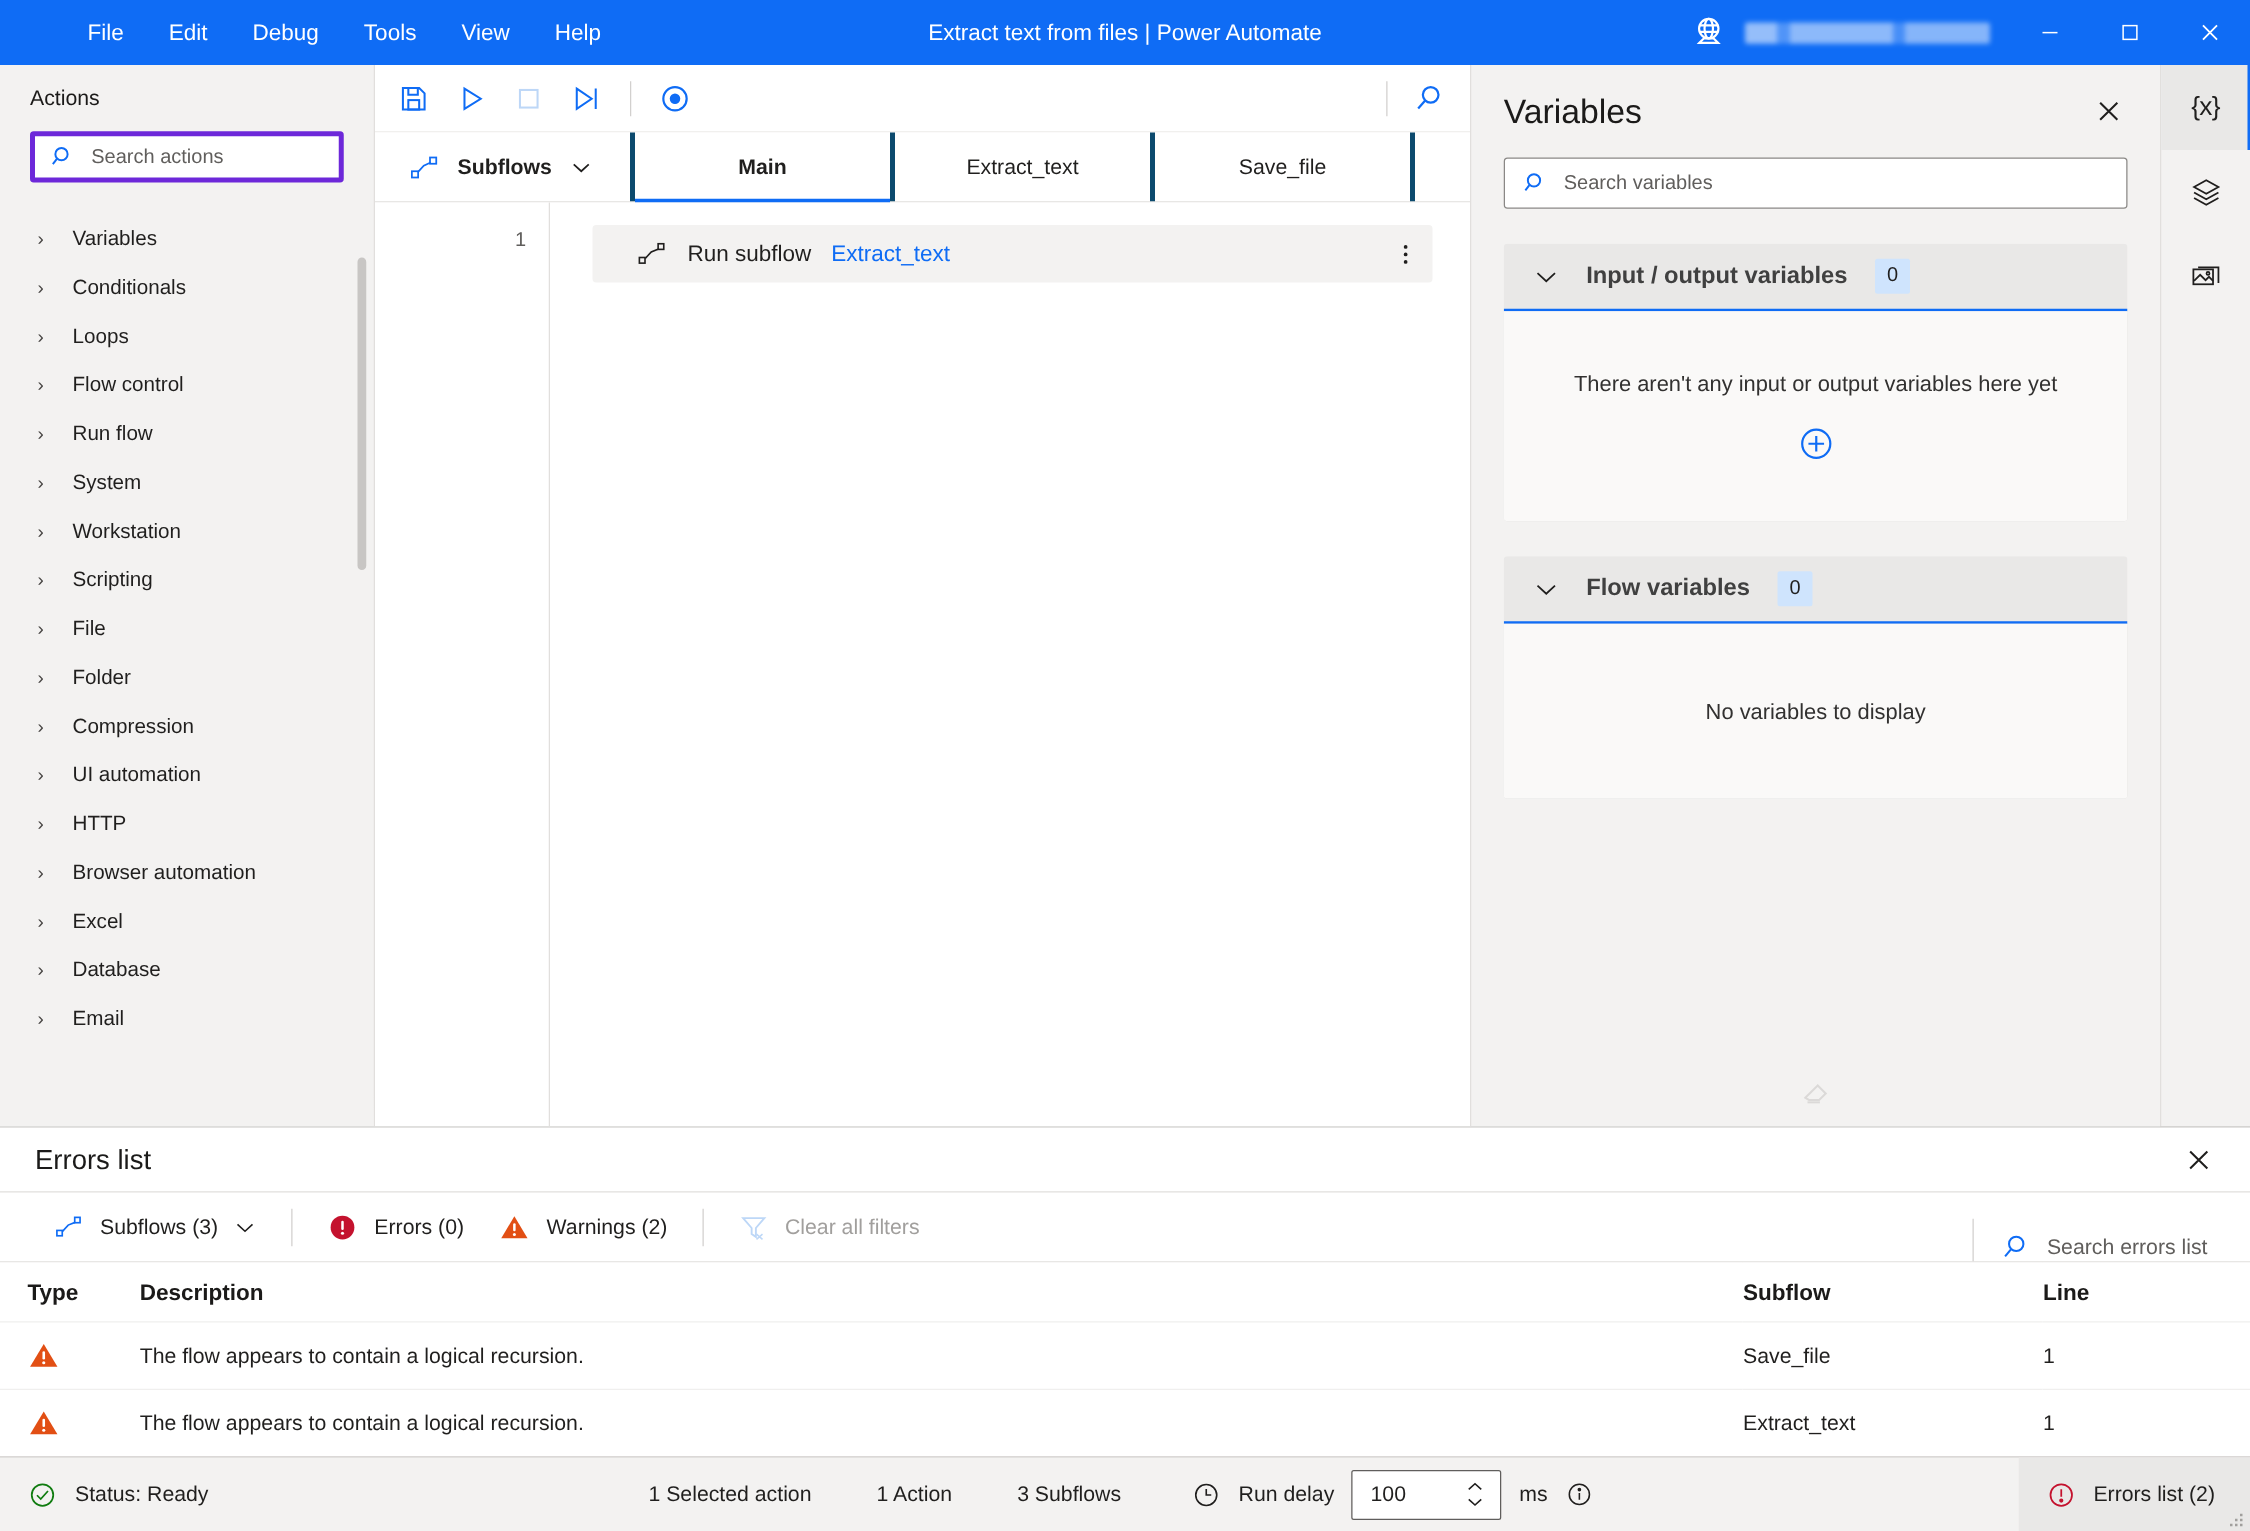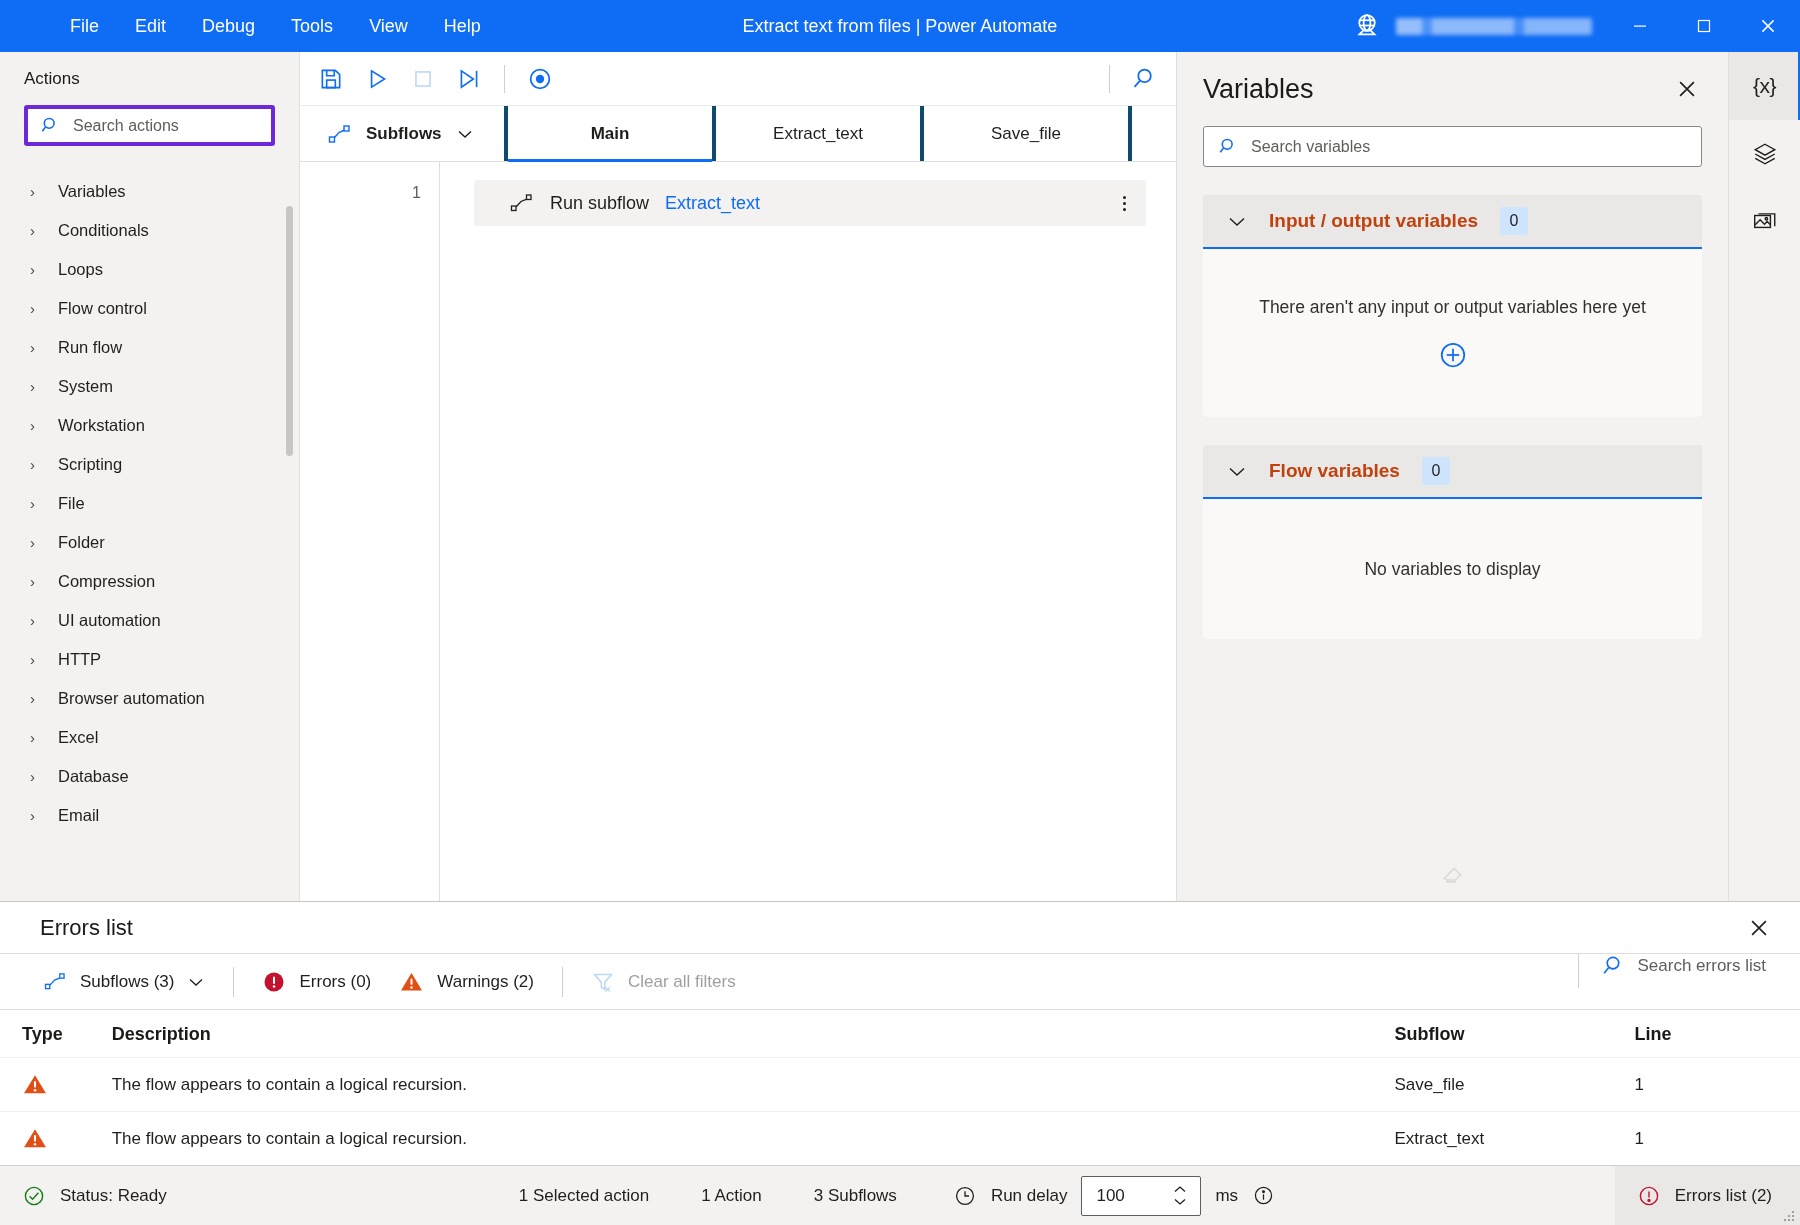--- a/index.html
+++ b/index.html
@@ -126,21 +126,21 @@
   .vars-search {
     margin: 8px 26px 0 26px; height: 41px; background:#fff; border:1px solid #8a8886; border-radius:3px;
     display:flex; align-items:center; gap:12px; padding: 0 14px;
   }
   .vars-search .ph { color:#605e5c; font-size:16px; }
   .vgroup { margin: 28px 26px 0 26px; border-radius:3px; overflow:hidden; }
   .vgroup-head {
     height: 54px; background:#e9e8e7; display:flex; align-items:center; gap:22px; padding-left: 24px;
     border-bottom: 2px solid #0f6cf5;
   }
-  .vgroup-title { font-size: 19px; color:#c2410c; font-weight:700; }
+  .vgroup-title { font-size: 19px; color:#404040; font-weight:700; }
   .vcount {
     background:#cfe4fd; color:#201f1e; font-size:16px; min-width:28px; height:28px; border-radius:2px;
     display:flex; align-items:center; justify-content:center; padding: 0 8px;
   }
   .vgroup-body {
     background:#faf9f8; display:flex; flex-direction:column; align-items:center; justify-content:center;
     box-shadow: 0 1px 2px rgba(0,0,0,.10);
   }
   .vgroup-body.io { height: 168px; gap: 22px; }
   .vgroup-body.flow { height: 140px; }
@@ -159,31 +159,31 @@
   }
   .rail-btn.active { background:#e9e8e7; }
   .rail-btn.active::after {
     content:""; position:absolute; right:0; top:0; bottom:0; width:3px; background:#0f6cf5;
   }
   .rail-x { font-size: 21px; letter-spacing:-.5px; }
 
   
   .errors-panel { flex: 0 0 auto; background:#fff; border-top:1px solid #c8c6c4; }
   .errors-head {
-    height: 52px; display:flex; align-items:center; padding: 0 20px 0 40px; border-bottom:1px solid #e1dfdd;
+    height: 52px; display:flex; align-items:center; padding: 0 20px 0 28px; border-bottom:1px solid #e1dfdd;
   }
   .errors-title { font-size: 22px; color:#1b1a19; }
   .errors-close { margin-left:auto; padding: 6px 10px; }
   .errors-filters {
     height: 56px; display:flex; align-items:center; padding-left: 30px; border-bottom:1px solid #e1dfdd;
   }
   .f-item { display:flex; align-items:center; gap:13px; font-size:17px; color:#201f1e; padding: 6px 14px; border-radius:3px; }
   .f-item.disabled { color:#a19f9d; }
   .f-sep { width:1px; height:30px; background:#d2d0ce; margin: 0 14px; }
-  .f-right { margin-left:auto; display:flex; align-items:flex-start; height:100%; }
+  .f-right { margin-left:auto; display:flex; align-items:flex-end; height:100%; }
   .f-rsep { width:1px; height:34px; background:#d2d0ce; margin-right: 22px; }
   .errors-search { display:flex; align-items:center; gap:14px; padding-right: 34px; color:#605e5c; font-size:17px; }
 
   .etable { width:100%; border-collapse:collapse; table-layout: fixed; }
   .etable th {
     text-align:left; font-size: 18px; font-weight:700; color:#1b1a19; padding: 14px 0 12px 0; background:#fff;
   }
   .etable td { font-size: 17px; color:#201f1e; padding: 14px 0; border-top:1px solid #f0efee; }
   .col-type { width: 108px; padding-left: 22px !important; }
   .col-desc { width: 1240px; }

